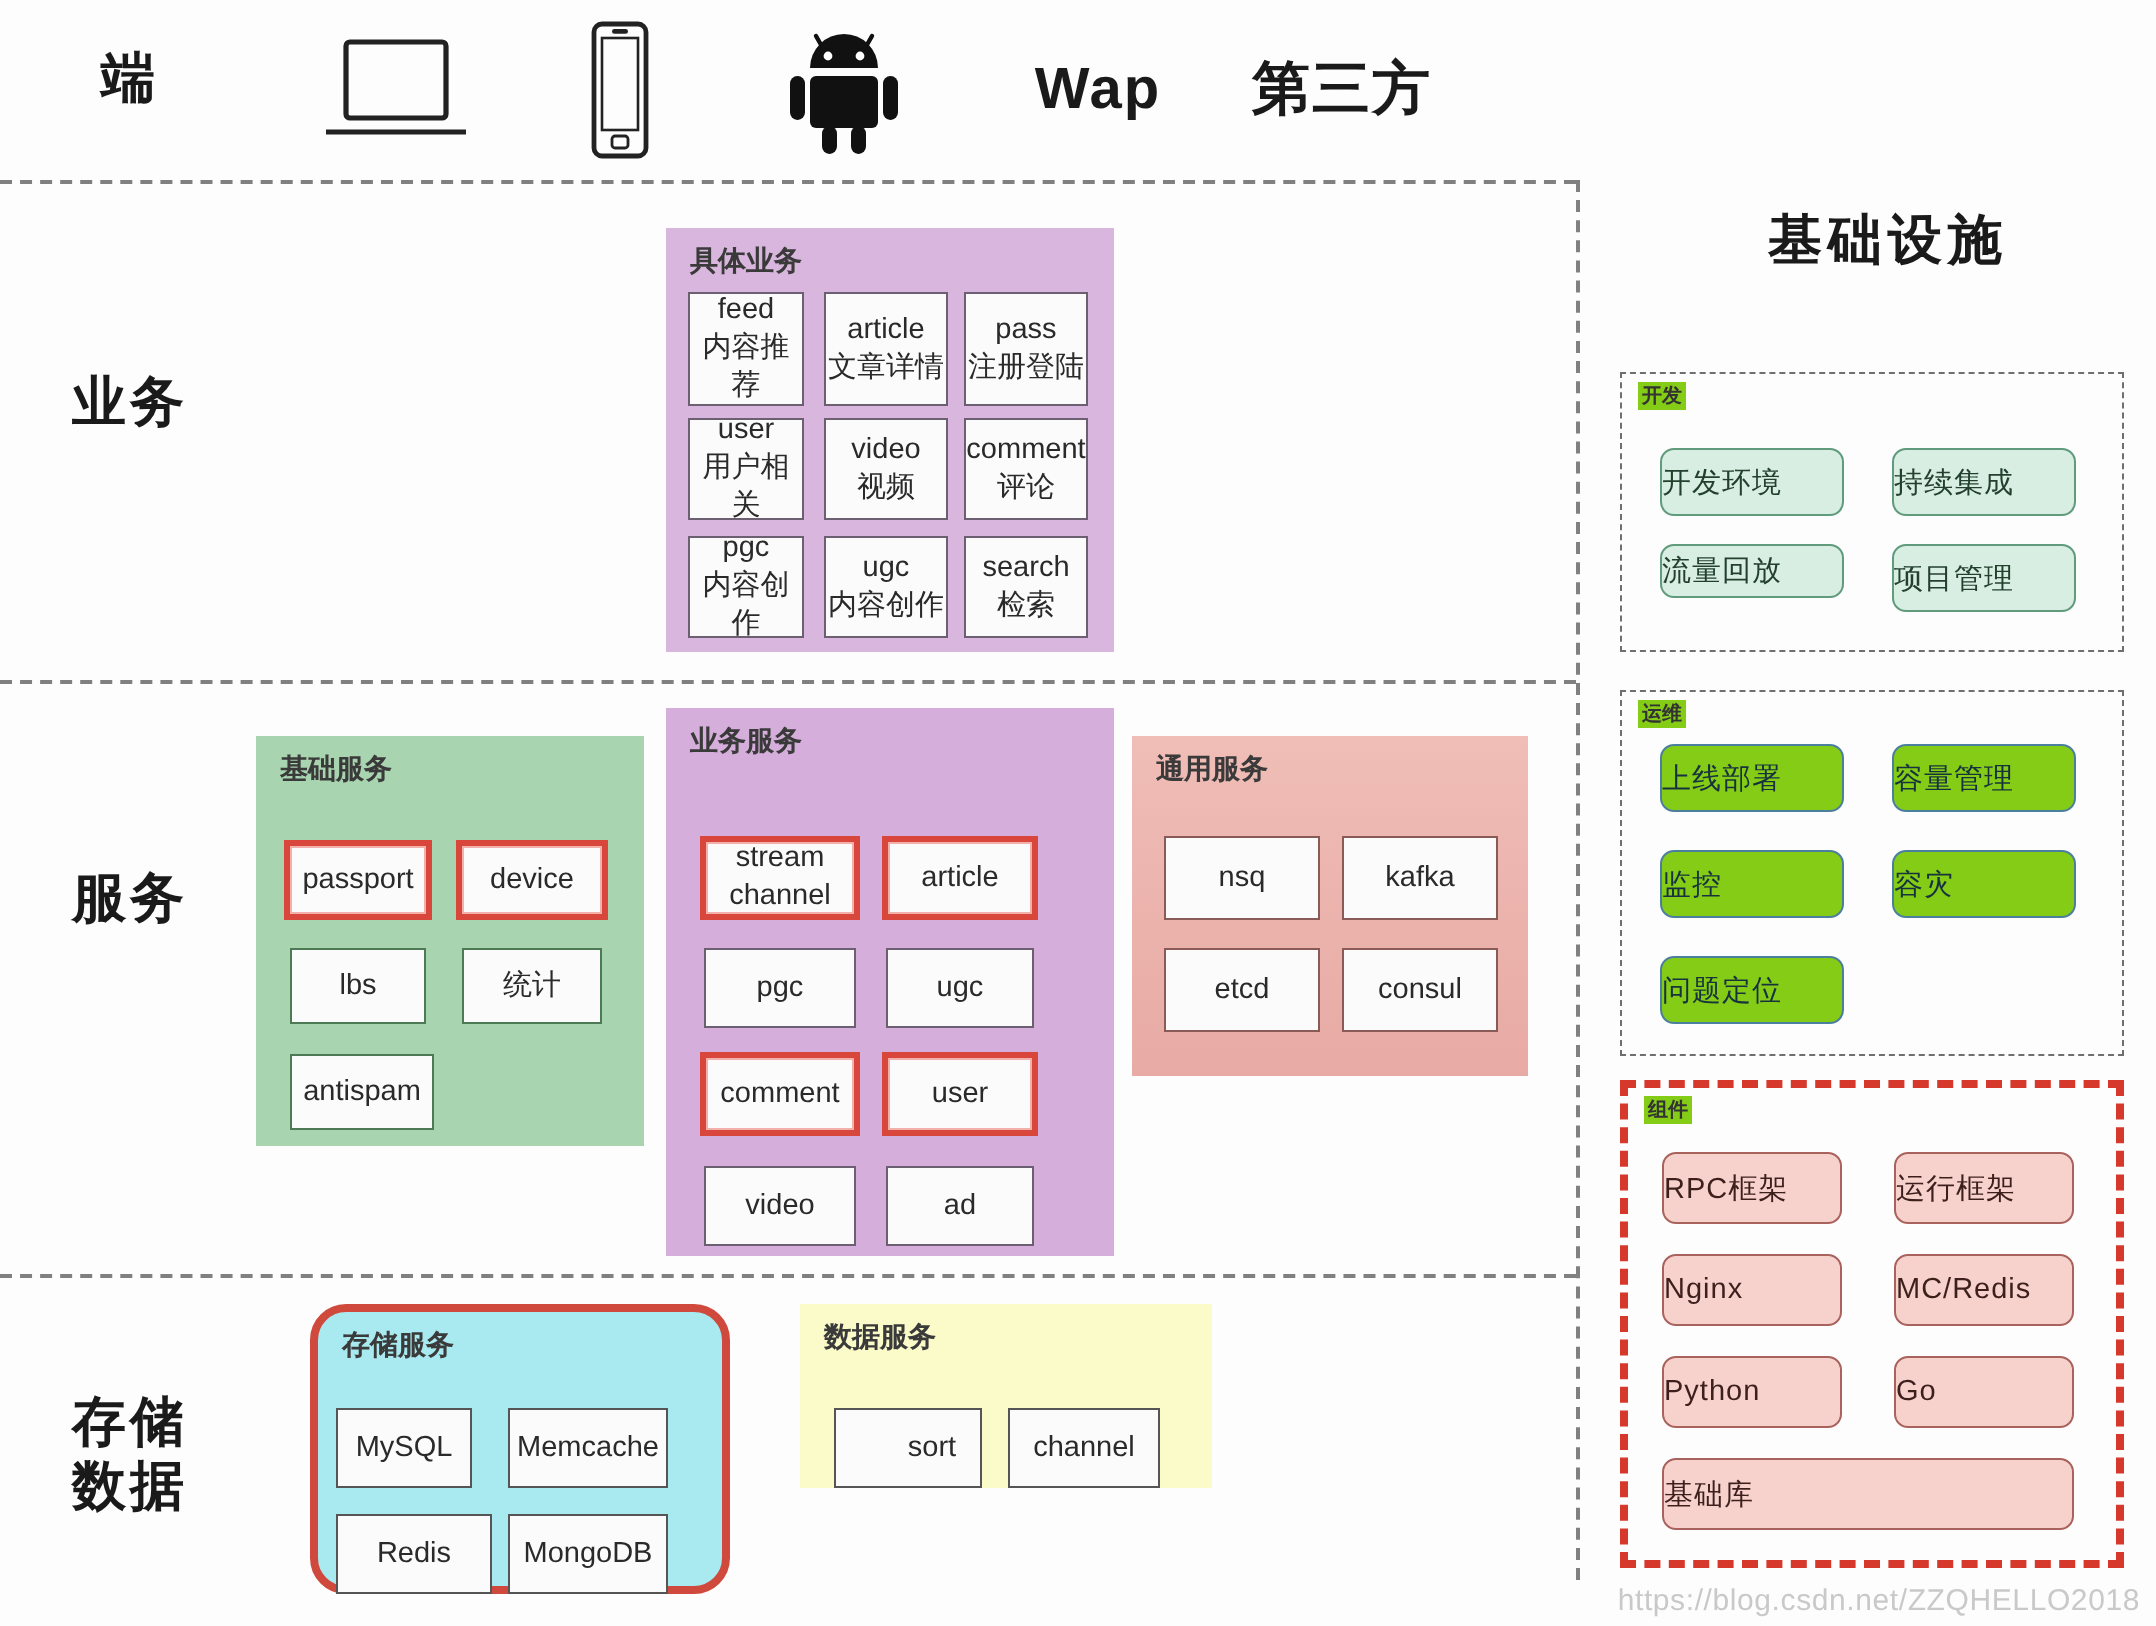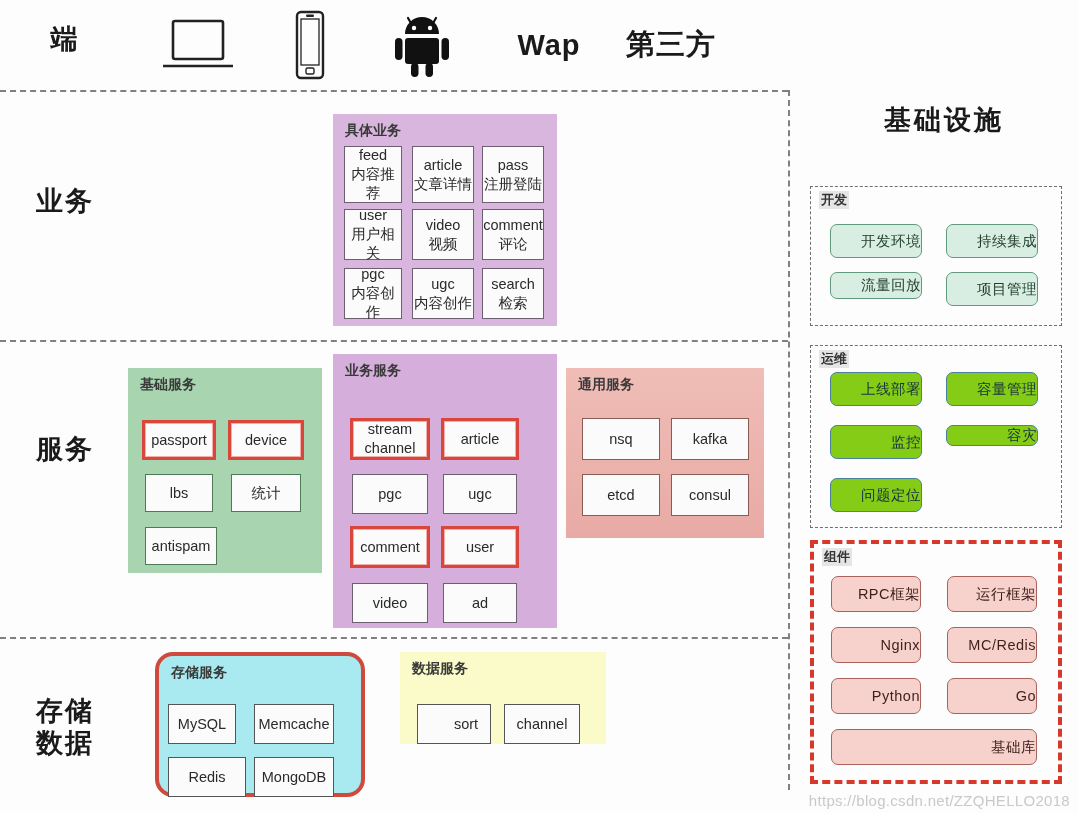--- a/index.html
+++ b/index.html
@@ -121,33 +121,33 @@
     box-sizing: border-box;
     border: 1.5px dashed #6f6f6f;
     background: transparent;
   }
   .dashbox.thick {
     border: 4px dashed #d6382c;
   }
   .dash-title {
     position: absolute;
     left: 8px; top: 4px;
-    font-size: 13px;
+    font-size: 10px;
     color: #333;
     font-weight: 600;
-    background: #e5e5e5;
+    background: #84cc16;
     padding: 0 2px;
   }
   .pill {
     position: absolute;
     box-sizing: border-box;
     border-radius: 7px;
     display: flex;
     align-items: center;
-    justify-content: flex-end;
+    justify-content: flex-start;
     font-size: 14.5px;
     letter-spacing: .5px;
   }
   .pill-green { background: #d8eee2; border: 1.5px solid #5f9b7c; color: #23402f; }
   .pill-blue  { background: #84cc16; border: 1.5px solid #4b7f9e; color: #17313f; }
   .pill-pink  { background: #f7d2cd; border: 1.5px solid #a9625c; color: #3d1f1c; }
 
   
   .watermark {
     position: absolute;
@@ -379,21 +379,21 @@
   </div>
   <div class="pill pill-blue" style="left:830px; top:372px; width:92px; height:34px;">
     <span>上线部署</span>
   </div>
   <div class="pill pill-blue" style="left:946px; top:372px; width:92px; height:34px;">
     <span>容量管理</span>
   </div>
   <div class="pill pill-blue" style="left:830px; top:425px; width:92px; height:34px;">
     <span>监控</span>
   </div>
-  <div class="pill pill-blue" style="left:946px; top:425px; width:92px; height:21px;">
+  <div class="pill pill-blue" style="left:946px; top:425px; width:92px; height:34px;">
     <span>容灾</span>
   </div>
   <div class="pill pill-blue" style="left:830px; top:478px; width:92px; height:34px;">
     <span>问题定位</span>
   </div>
 
   <div class="dashbox thick" style="left:810px; top:540px; width:252px; height:244px;">
     <div class="dash-title">组件</div>
   </div>
   <div class="pill pill-pink" style="left:831px; top:576px; width:90px; height:36px;">

